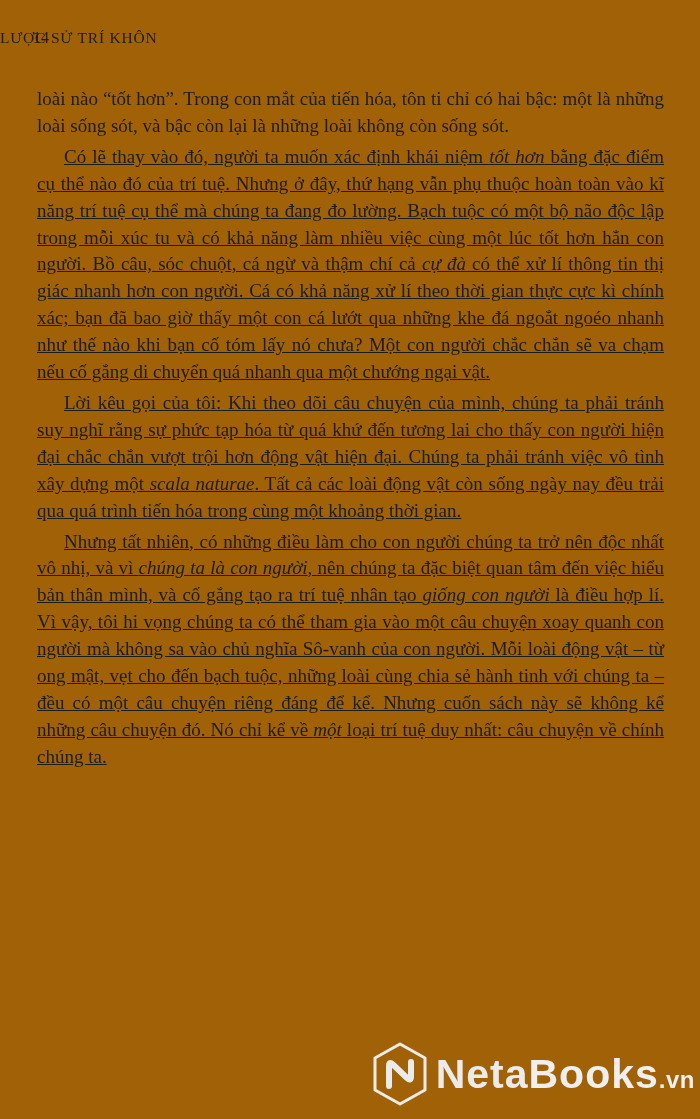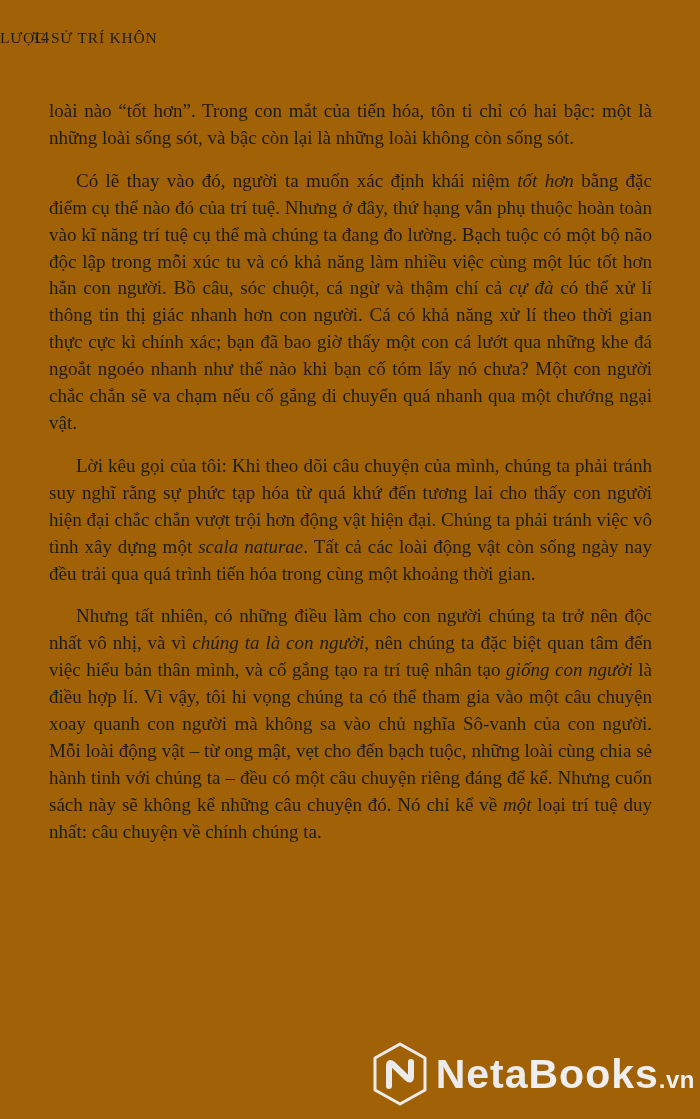--- a/index.html
+++ b/index.html
@@ -30,22 +30,22 @@
   .body-text {
     position: absolute;
     left: 33px;
     right: 32px;
     top: 82px;
     font-size: 19px;
     line-height: 26.9px;
     text-align: justify;
     text-justify: inter-word;
   }
-  .body-text p { margin: 16px; }
-  .body-text p.indent { text-indent: 27px; }
+  .body-text p { margin: 4px; }
+  .body-text p.indent { text-indent: 27px; text-decoration: underline; }
   .body-text .it { font-style: italic; }
   .watermark {
     position: absolute;
     top: 1042px;
     right: 5px;
     display: flex;
     align-items: center;
     gap: 7px;
     font-family: "Liberation Sans", sans-serif;
     user-select: none;

